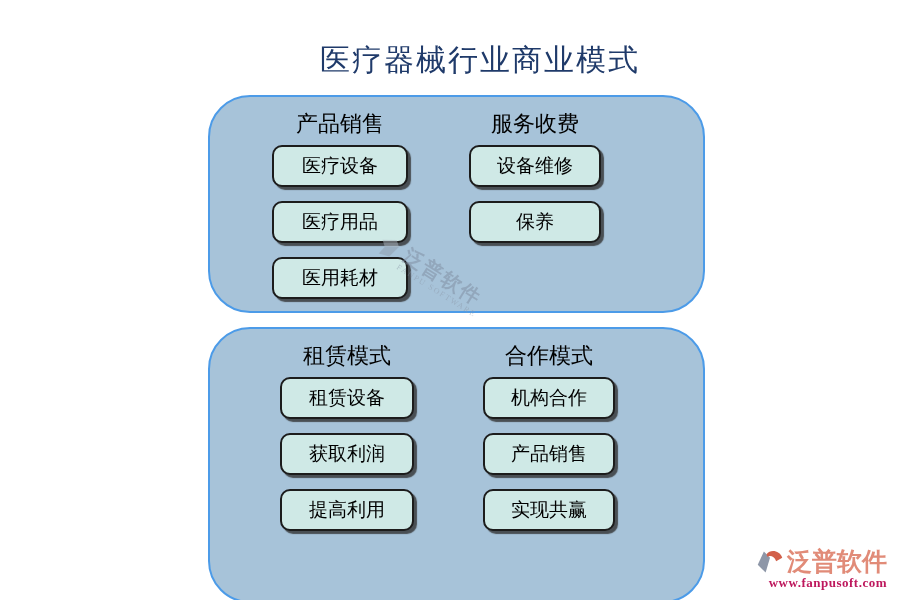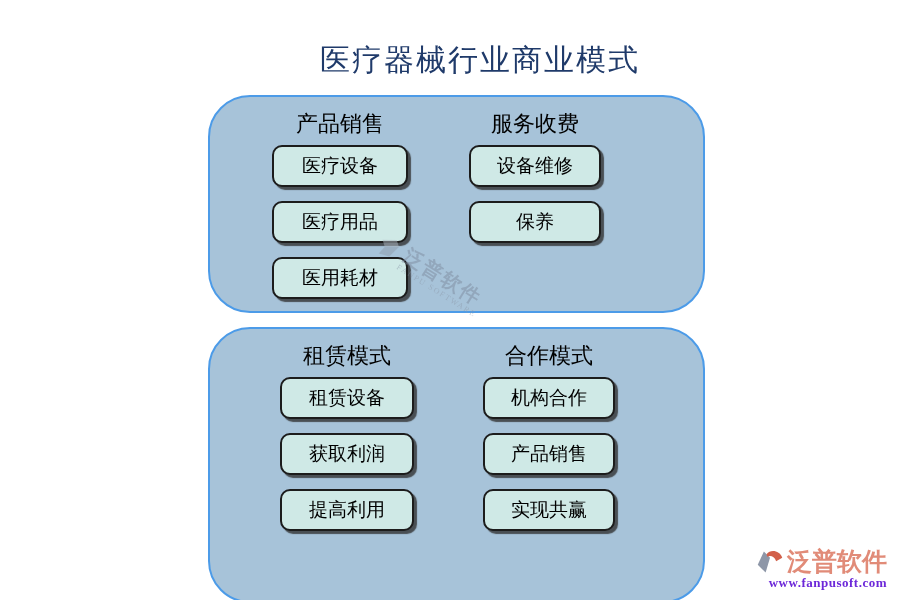--- a/index.html
+++ b/index.html
@@ -50,21 +50,21 @@
   .wm-cn { font-size:20px; font-weight:bold; letter-spacing:2px; color:#7f8da0; line-height:22px; }
   .wm-en { font-size:8px; letter-spacing:1.6px; color:#8d9aab; line-height:10px; }
 
   .footer-logo {
     position:absolute; left:745px; top:548px; width:142px;
     display:flex; flex-direction:column; align-items:flex-end;
   }
   .footer-row { display:flex; align-items:center; }
   .footer-icon { width:30px; height:28px; margin-right:2px; }
   .footer-brand { font-size:25px; font-weight:bold; color:#e18b78; line-height:28px; white-space:nowrap; }
-  .footer-url { font-size:13px; font-weight:bold; color:#6d28d9; line-height:14px; letter-spacing:0.5px; }
+  .footer-url { font-size:13px; font-weight:bold; color:#be185d; line-height:14px; letter-spacing:0.5px; }
 </style>
 </head>
 <body>
 
 <h1 class="title">医疗器械行业商业模式</h1>
 
 <section class="panel panel-1">
   <div class="col c1">
     <div class="col-header">产品销售</div>
     <div class="node-btn first">医疗设备</div>

